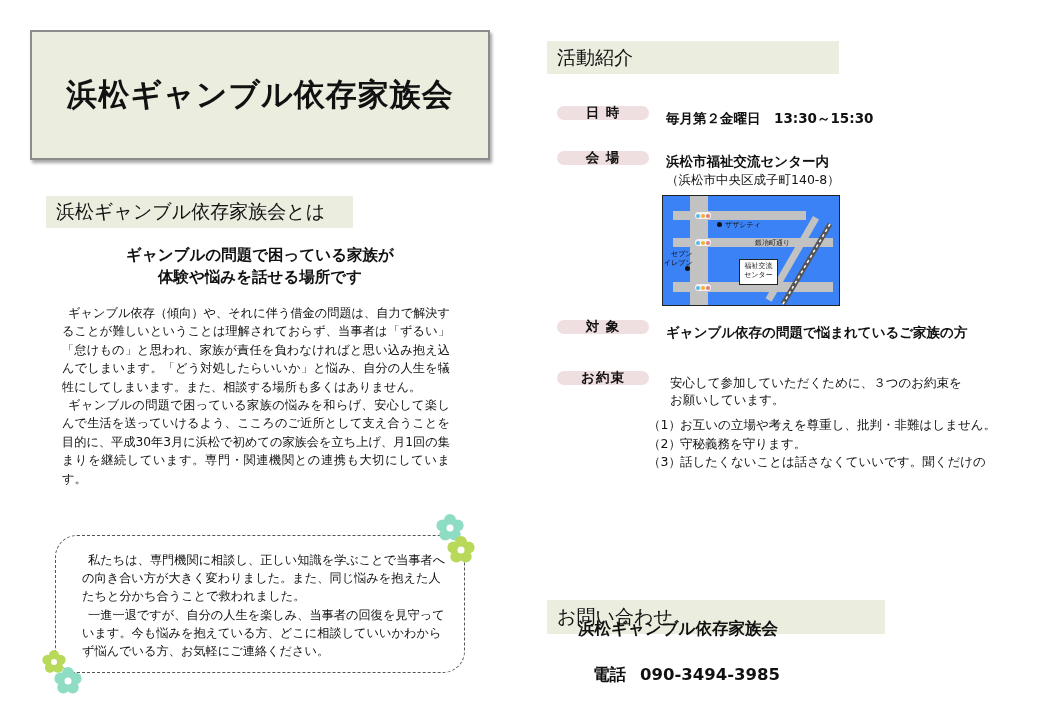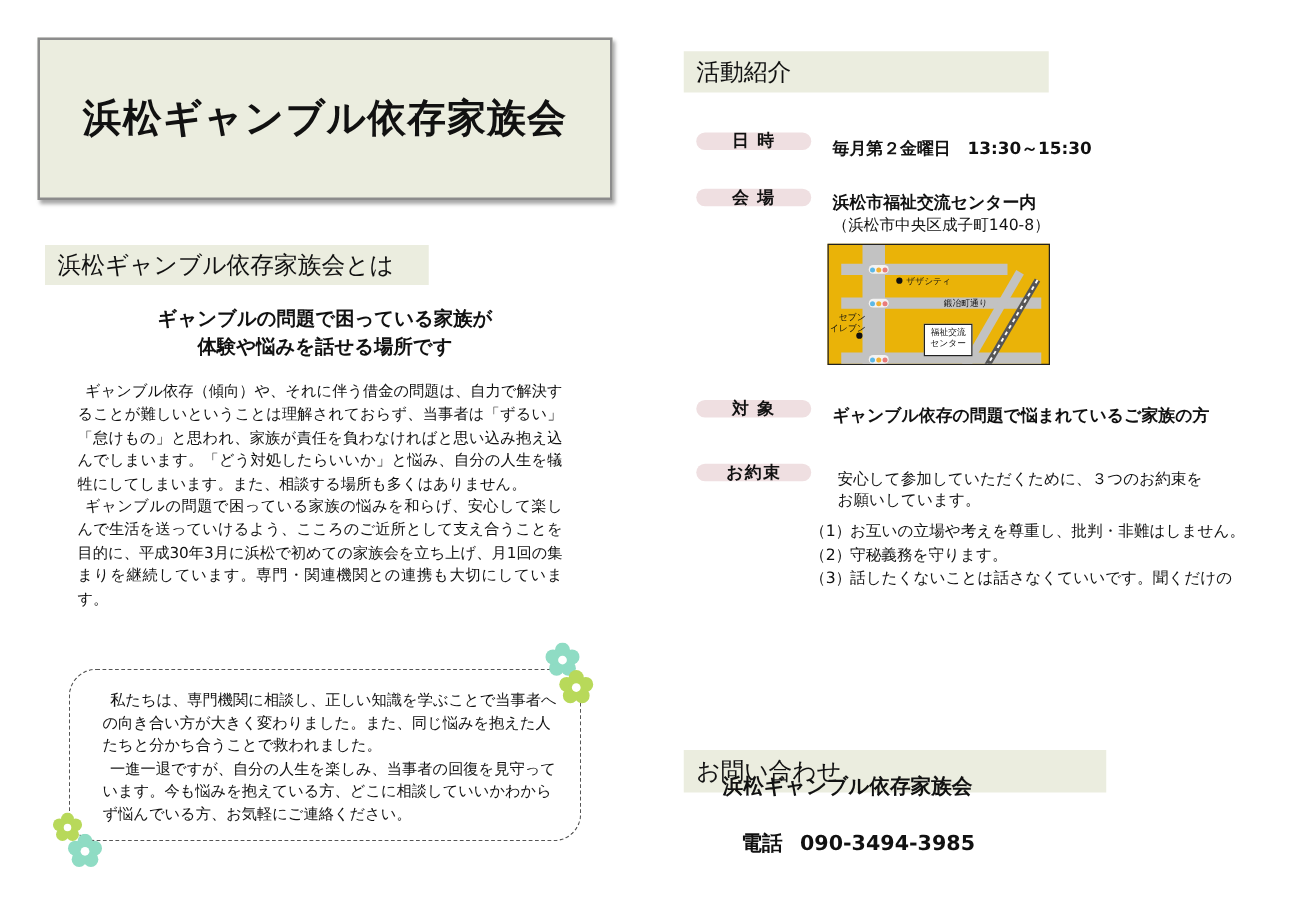--- a/index.html
+++ b/index.html
@@ -51,22 +51,22 @@
   
   .pill {
     width: 92px; height: 14px; border-radius: 13px;
     background: #efdfe1; display: flex; align-items: center; justify-content: center;
     font-size: 13.5px; font-weight: bold; color: #111; letter-spacing: 1px;
   }
   .info-bold { font-size: 13.5px; font-weight: bold; color: #111; }
   .info-normal { font-size: 12.5px; color: #111; line-height: 17px; }
 
   .map-box {
-    left: 662px; top: 195px; width: 178px; height: 97px;
-    border: 1px solid #222; background: #eab308; box-sizing: border-box; overflow: hidden;
+    left: 662px; top: 195px; width: 178px; height: 111px;
+    border: 1px solid #222; background: #3b82f6; box-sizing: border-box; overflow: hidden;
   }
   .road { position: absolute; background: #c2c2c2; }
   .light {
     position: absolute; width: 16px; height: 7px; border-radius: 4px; background: #f3f3f3;
     display: flex; align-items: center; justify-content: space-around; padding: 0 1px; box-sizing: border-box;
   }
   .light i { display: block; width: 4px; height: 4px; border-radius: 50%; }
   .map-label { position: absolute; font-size: 7px; color: #111; white-space: nowrap; line-height: 8px; }
   .dot { position: absolute; width: 5px; height: 5px; border-radius: 50%; background: #111; }
 
@@ -78,21 +78,21 @@
   .contact-phone { left: 593px; top: 664px; font-size: 16.5px; font-weight: bold; }
   .contact-phone span + span { margin-left: 14px; }
 </style>
 </head>
 <body>
 
 <div class="abs title-box">
   <span>浜松ギャンブル依存家族会</span>
 </div>
 
-<div class="abs section-bar" style="left:36px; top:196px; width:307px; height:32px;">
+<div class="abs section-bar" style="left:46px; top:196px; width:307px; height:32px;">
   <span>浜松ギャンブル依存家族会とは</span>
 </div>
 
 <div class="abs lead">
   <div>ギャンブルの問題で困っている家族が</div>
   <div>体験や悩みを話せる場所です</div>
 </div>
 
 <div class="abs body-text">
   <p>ギャンブル依存（傾向）や、それに伴う借金の問題は、自力で解決することが難しいということは理解されておらず、当事者は「ずるい」「怠けもの」と思われ、家族が責任を負わなければと思い込み抱え込んでしまいます。「どう対処したらいいか」と悩み、自分の人生を犠牲にしてしまいます。また、相談する場所も多くはありません。</p>

